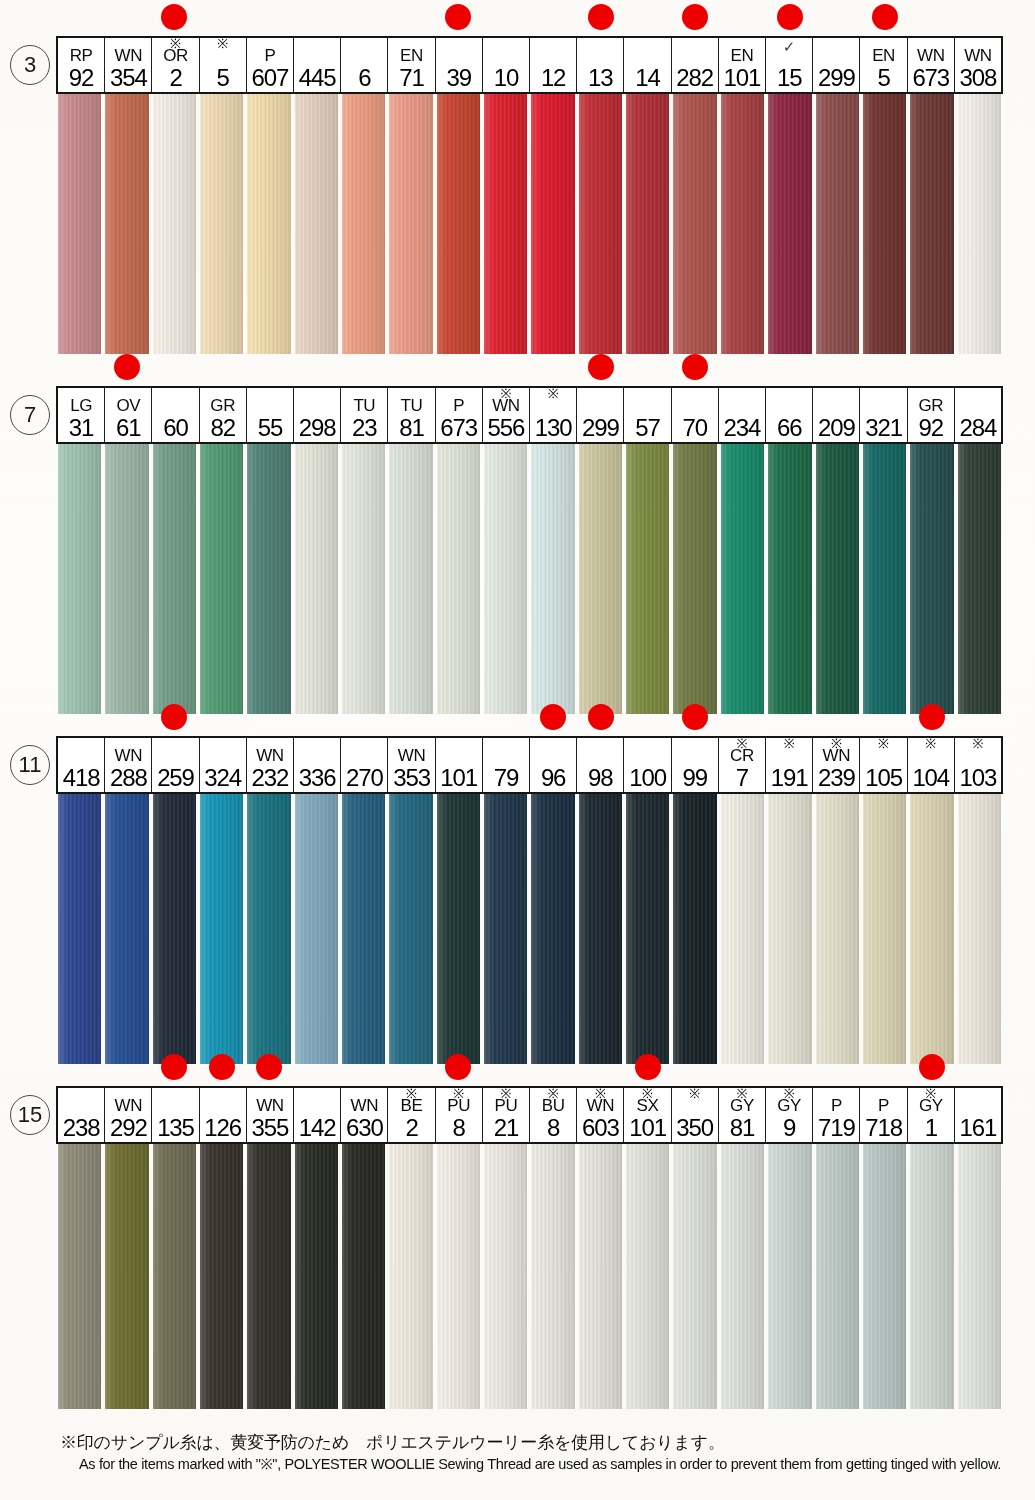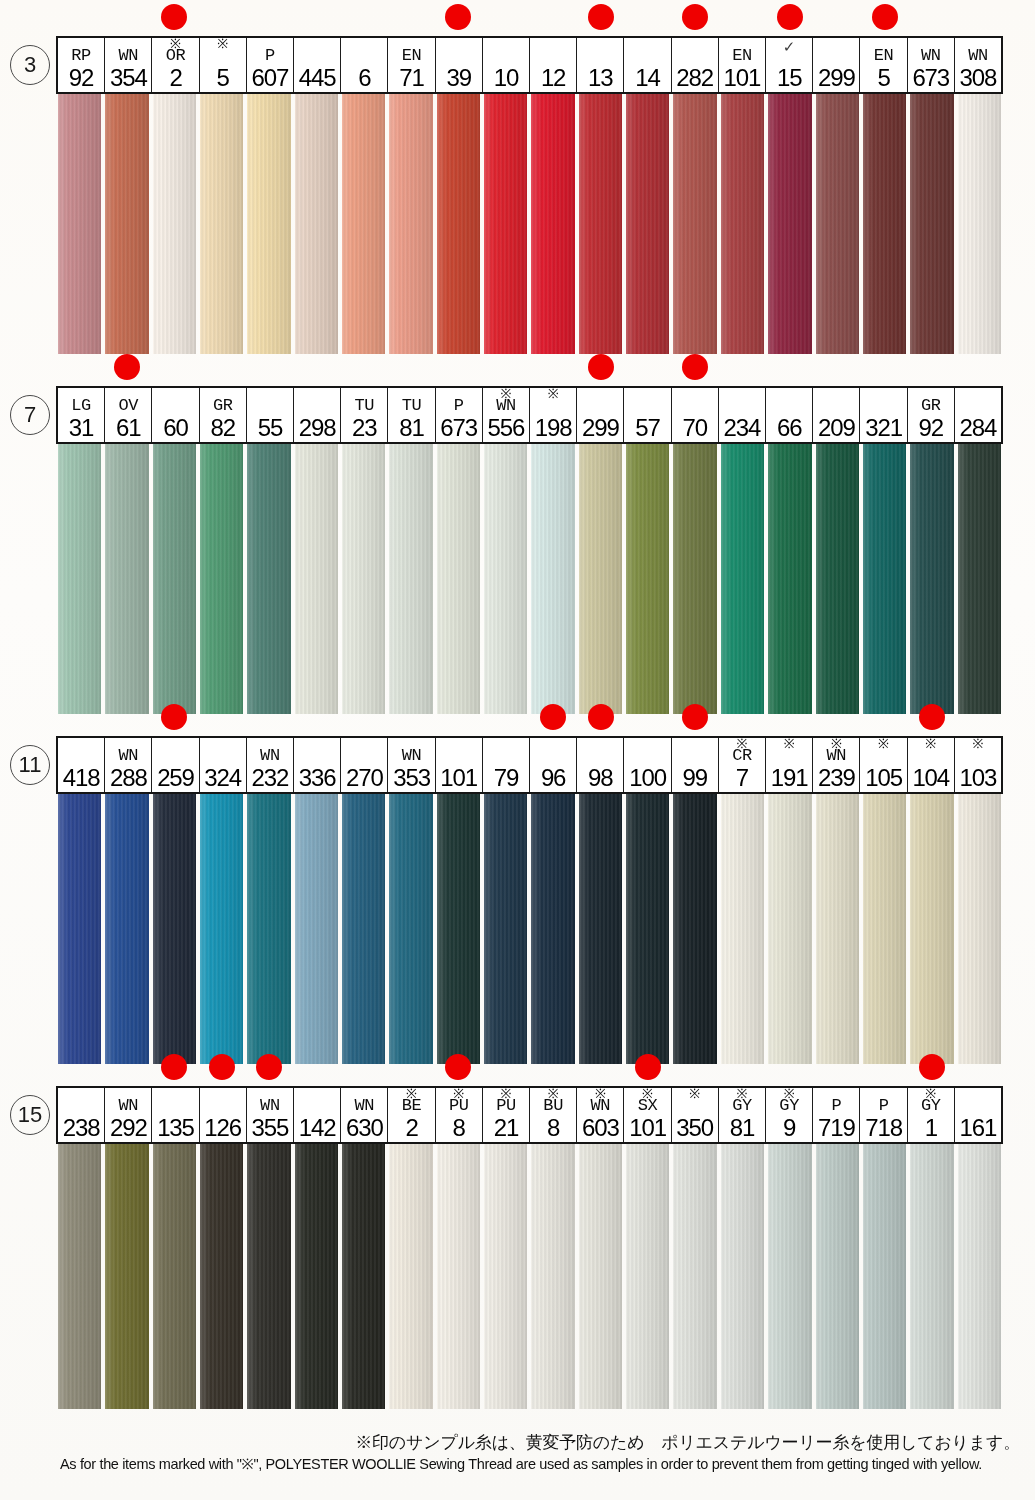--- a/index.html
+++ b/index.html
@@ -96,21 +96,20 @@
     line-height: 13px;
     color: #111;
     height: 13px;
   }
   .prefix {
     font-size: 17px;
     line-height: 17px;
     letter-spacing: -0.4px;
     color: #0d0d0d;
     height: 18px;
-    font-family: Liberation Mono, monospace;
   }
   .num {
     font-size: 24px;
     line-height: 25px;
     letter-spacing: -1.1px;
     color: #000;
   }
   .cell.has-mark .prefix { margin-top: 9px; }
   .cell.has-mark.no-prefix .num { margin-top: 2px; }
   .tickmark {
@@ -171,27 +170,27 @@
     position: absolute;
     left: 60px;
     width: 960px;
     color: #111;
   }
   .fn-jp {
     font-size: 17px;
     line-height: 22px;
     letter-spacing: -0.2px;
     white-space: nowrap;
-    text-align: right;
   }
   .fn-en {
     font-size: 14.5px;
     line-height: 20px;
     letter-spacing: -0.35px;
     white-space: nowrap;
+    text-align: center;
   }
 </style>
 </head>
 <body>
 
 <div class="page">
   <div id="rows-host">
       <div class="block" style="top: 0px;">
         <div class="dot-lane">
           <div class="dot" style="left: 174.375px; background: rgb(239, 0, 0);"></div>
@@ -445,21 +444,21 @@
               <div class="prefix">P</div>
               <div class="num">673</div>
             </div>
             <div class="cell has-mark">
               <div class="mark">※</div>
               <div class="prefix">WN</div>
               <div class="num">556</div>
             </div>
             <div class="cell has-mark no-prefix">
               <div class="mark">※</div>
-              <div class="num">198</div>
+              <div class="num">130</div>
             </div>
             <div class="cell no-prefix">
               <div class="num">299</div>
             </div>
             <div class="cell no-prefix">
               <div class="num">57</div>
             </div>
             <div class="cell no-prefix">
               <div class="num">70</div>
             </div>

